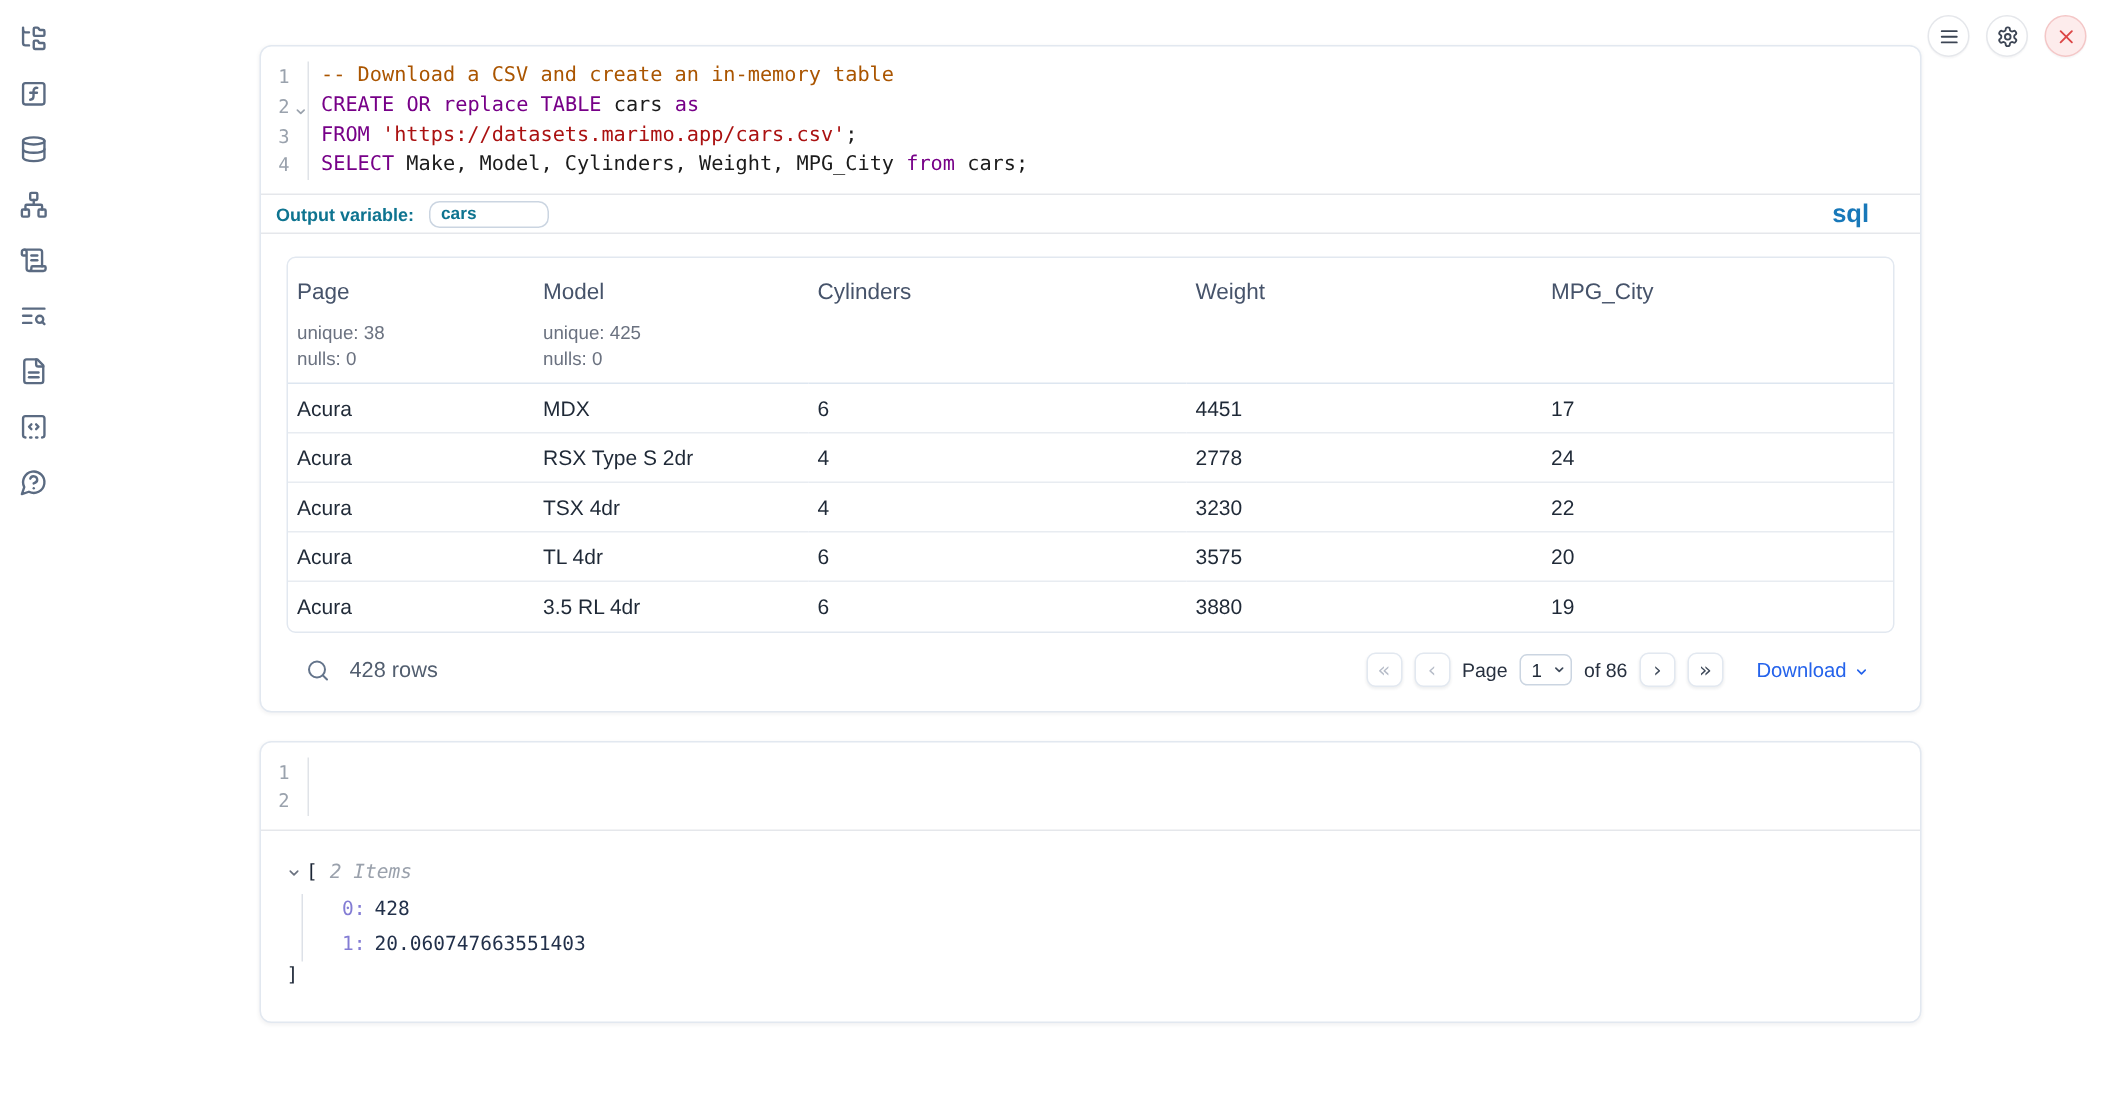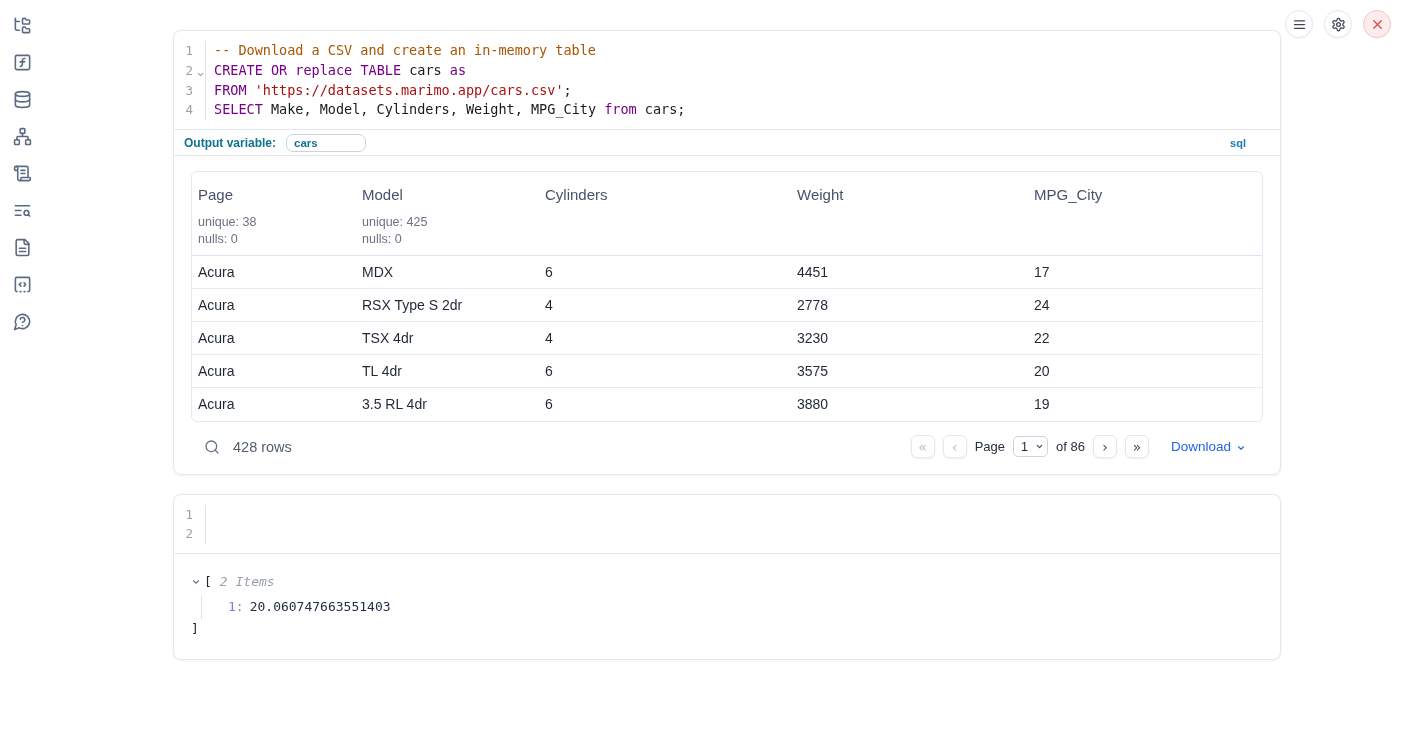--- a/index.html
+++ b/index.html
@@ -41,21 +41,21 @@
   .tok-cm { color:#aa5500; }
   .tok-pl { color:#1b1b1b; }
 
   
   .outvar-bar { display:flex; align-items:center; height:27px;
     border-top:1px solid #e5e7eb; border-bottom:1px solid #e5e7eb; padding:0 34px 0 10px; }
   .outvar-label { font-size:12px; font-weight:bold; color:#0e7490; }
   .outvar-input { margin-left:10px; width:80px; height:18px; border:1px solid #cbd5e1;
     border-radius:7px; font-size:11.5px; font-weight:bold; color:#0e7490;
     padding:0 7px; font-family:"Liberation Sans", sans-serif; outline:none; }
-  .lang-badge { margin-left:auto; font-size:11px; font-weight:bold; color:#1878b9; }
+  .lang-badge { margin-left:auto; font-size:17px; font-weight:bold; color:#1878b9; }
 
   
   .table-wrap { padding:15px 17px 0 17px; }
   .data-card { border:1px solid #e2e8f0; border-radius:6px; overflow:hidden; }
   table { width:100%; border-collapse:collapse; table-layout:fixed; }
   col.c1{width:164px} col.c2{width:183px} col.c3{width:252px} col.c4{width:237px}
   th { text-align:left; vertical-align:top; padding:14px 6px 8px 6px;
     border-bottom:1px solid #dde6f0; font-weight:normal; cursor:pointer; }
   .col-name { font-size:15px; color:#46536a; }
   .col-stats { margin-top:11px; font-size:12.5px; color:#6b7280; line-height:16.5px; }
@@ -343,19 +343,20 @@
 
     <div class="tree-output">
       <div class="tree-head">
         <svg class="tree-chevron" viewBox="0 0 24 24" fill="none" stroke="currentColor" stroke-width="2.6" stroke-linecap="round" stroke-linejoin="round">
             <path d="m6 9 6 6 6-6"></path>
           </svg>
         <span class="tree-bracket">[</span>
         <span class="tree-items-label">2 Items</span>
       </div>
       <div class="tree-body" id="tree-body">
+          <div class="tree-row"><span class="tree-key">0:</span><span class="tree-val">428</span></div>
           <div class="tree-row"><span class="tree-key">1:</span><span class="tree-val">20.060747663551403</span></div>
         </div>
       <div class="tree-close">]</div>
     </div>
   </section>
 
 </main>
 
 </body></html>

